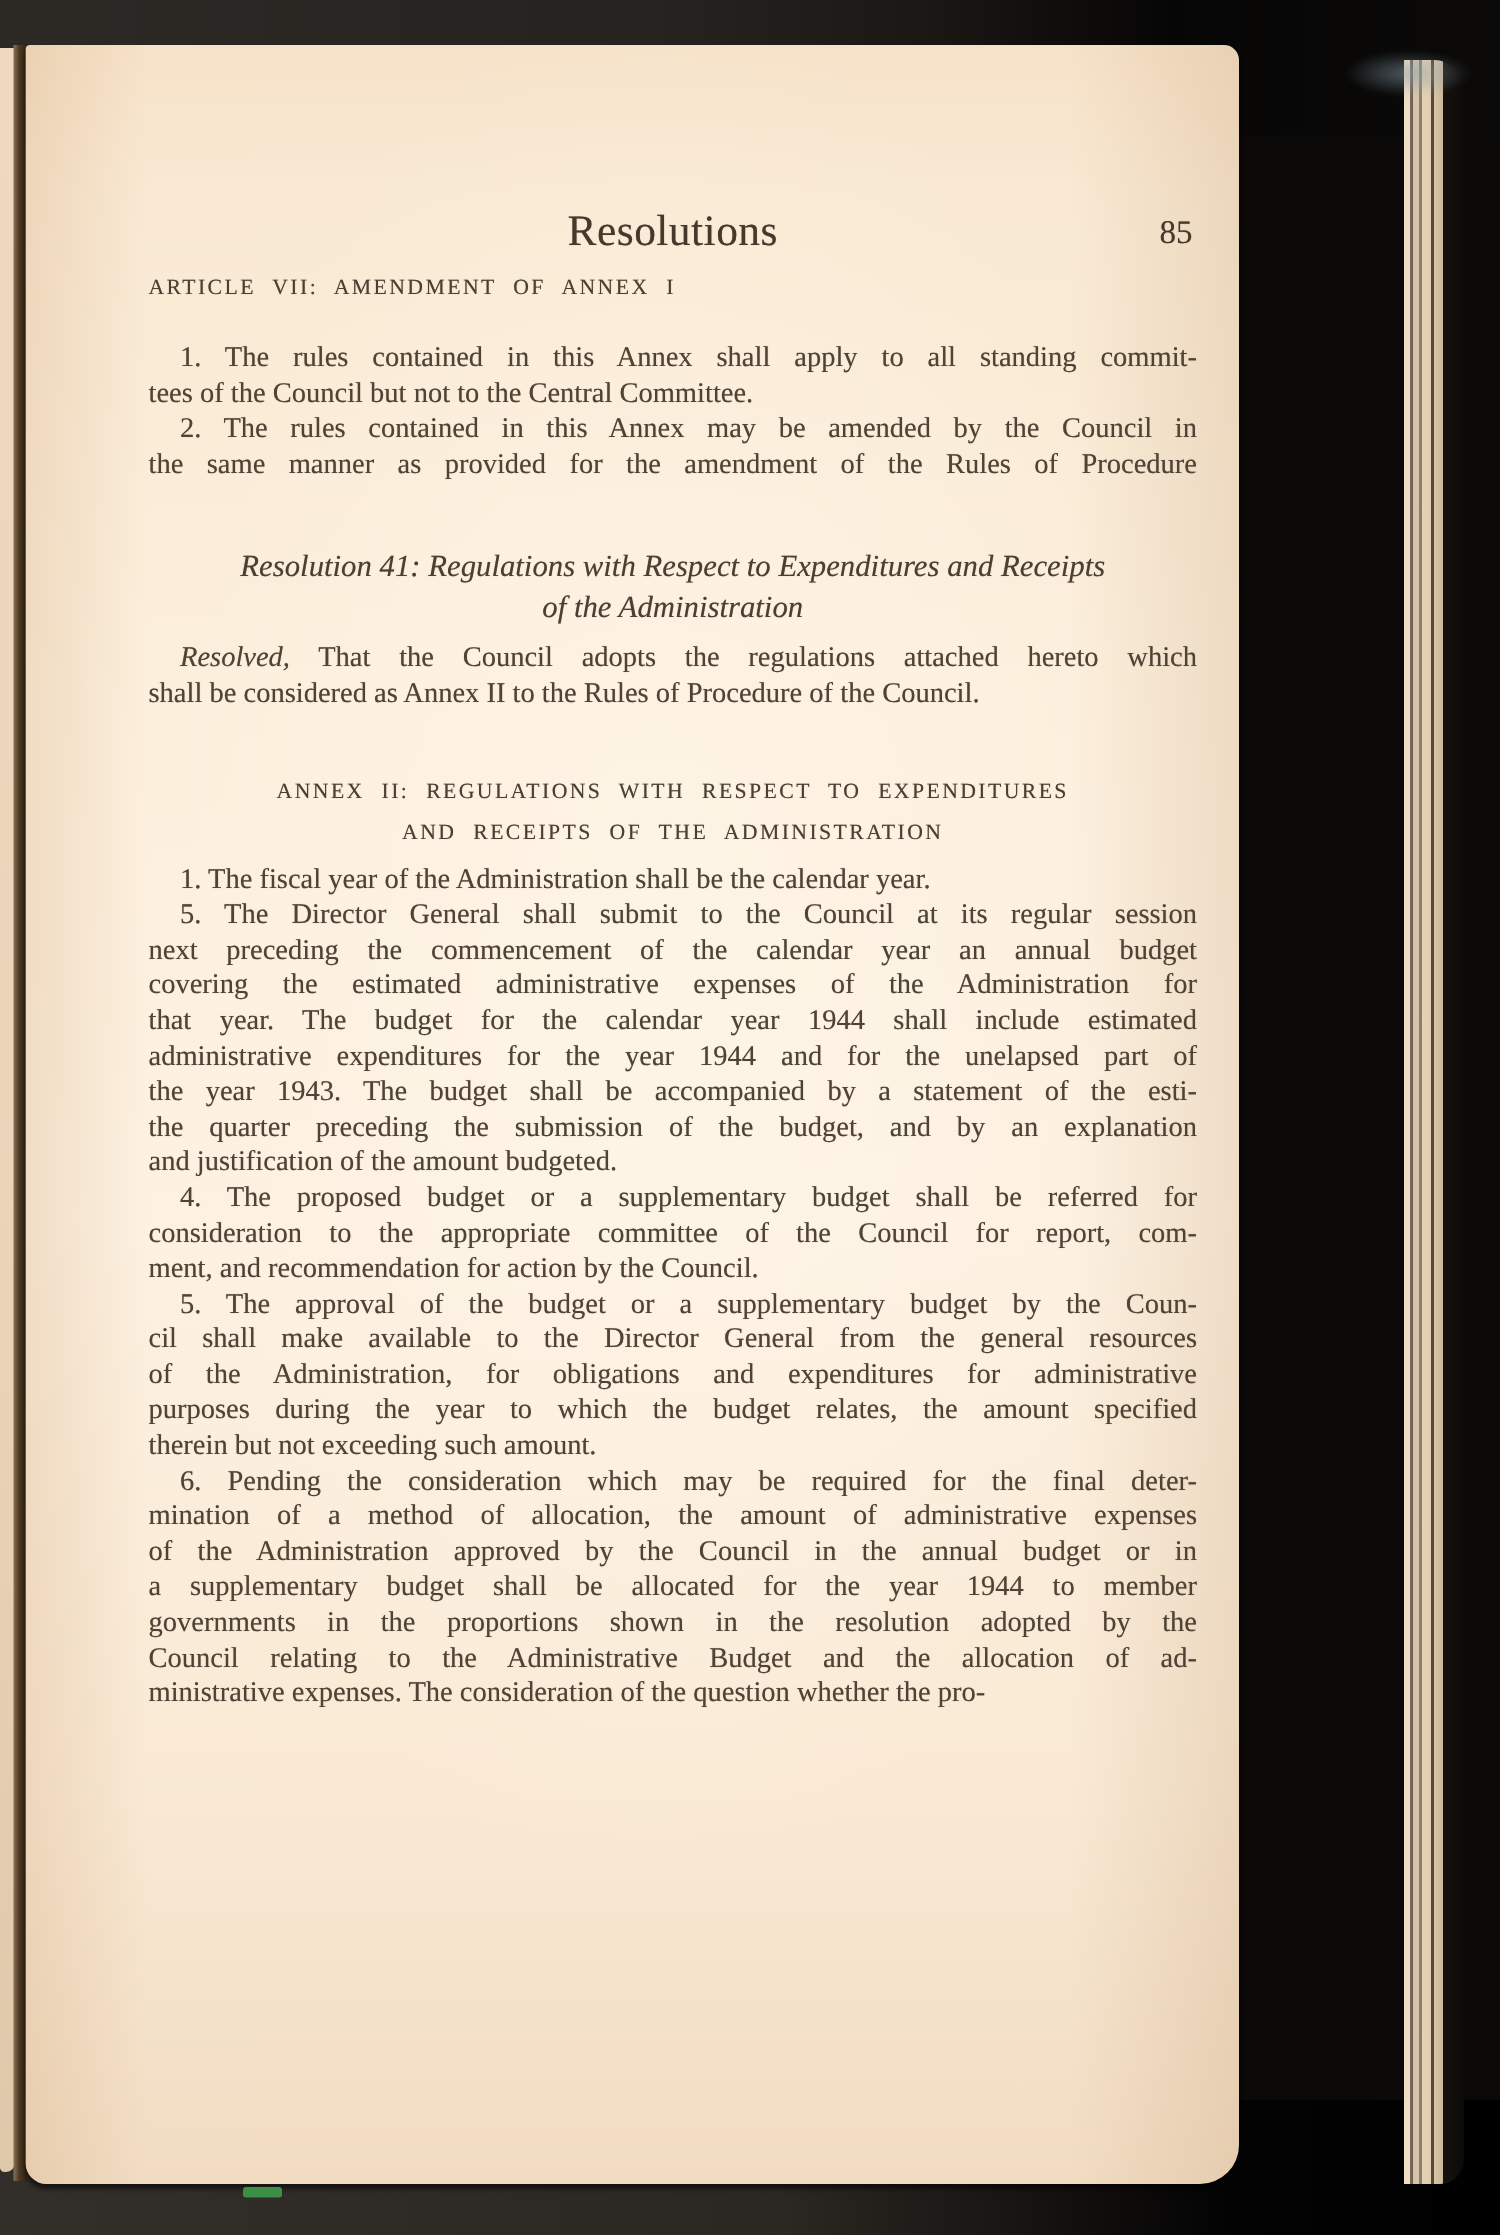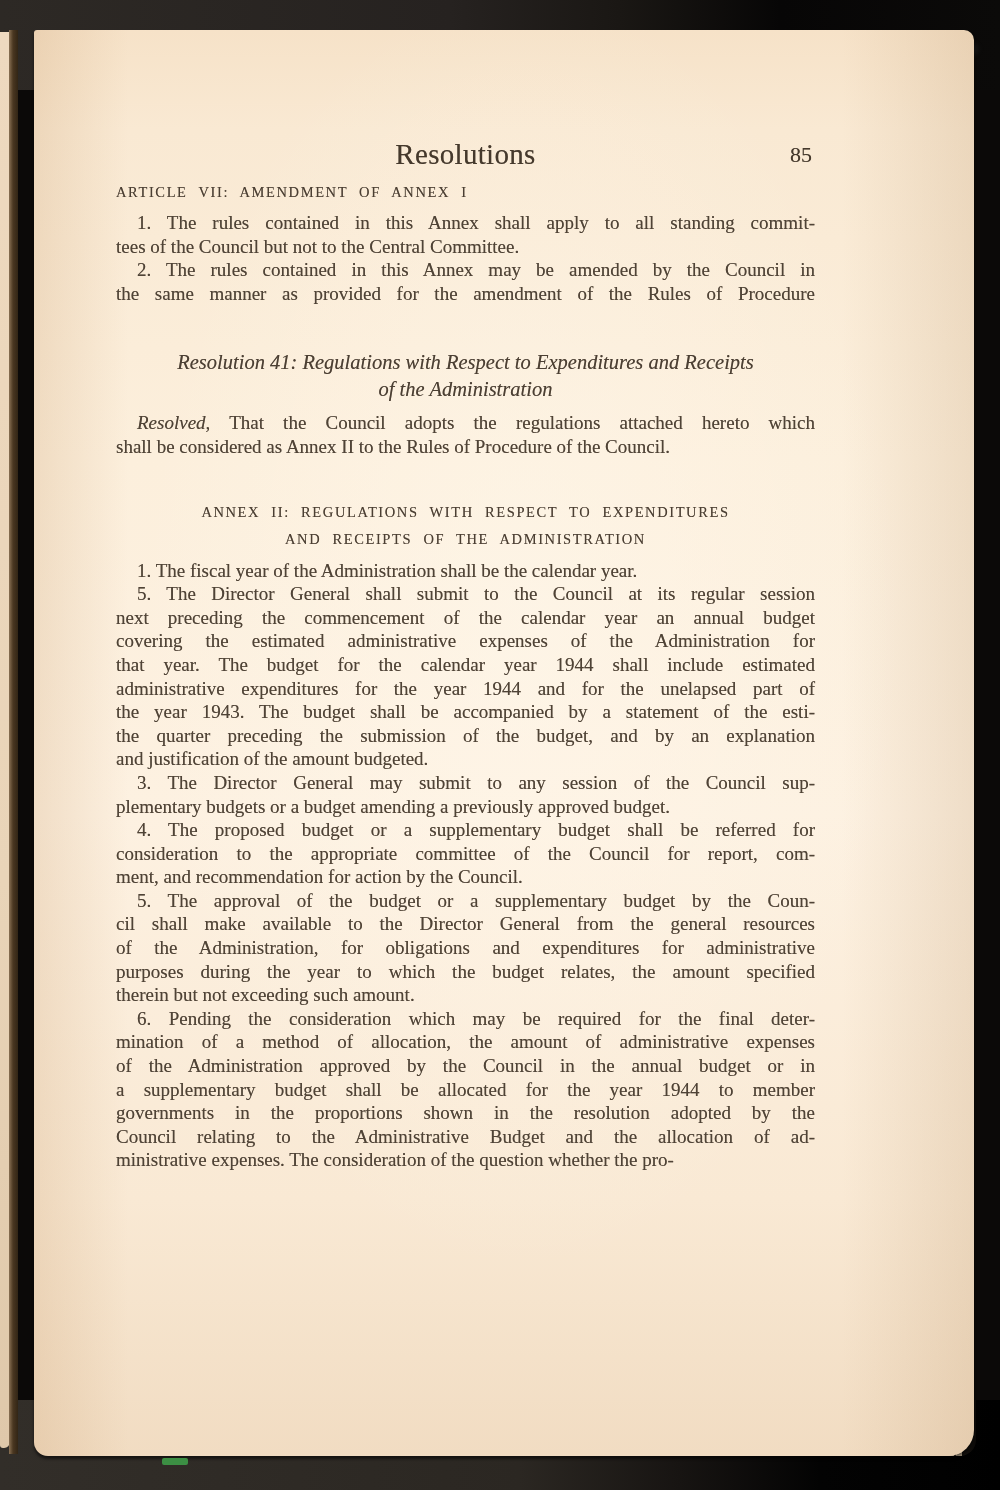--- a/index.html
+++ b/index.html
@@ -42,41 +42,41 @@
       #d9c5a8 20px,#cbb79a 26px,
       #16120e 26px,#0c0a08 40px);
   }
   .glare {
     position:absolute; left:896px; top:34px; width:86px; height:30px;
     background:radial-gradient(ellipse at 50% 50%, rgba(135,160,172,0.55), rgba(135,160,172,0) 70%);
     filter:blur(2px);
   }
   
   .page {
-    position:absolute; left:34px; top:30px; width:940px; height:1426px;
+    position:absolute; left:17px; top:30px; width:809px; height:1426px;
     border-radius:3px 10px 26px 14px;
     background:
       radial-gradient(ellipse at 52% 42%, rgba(255,248,236,0.55) 0%, rgba(255,248,236,0) 55%),
       linear-gradient(90deg, rgba(196,150,100,0.22) 0%, rgba(196,150,100,0) 10%, rgba(196,150,100,0) 86%, rgba(180,140,95,0.20) 100%),
       linear-gradient(180deg,#f6e2c8 0%,#f9e9d3 7%,#fcefdc 30%,#fdf1e1 55%,#f9e9d4 82%,#f1dcc2 100%);
     box-shadow:0 3px 3px rgba(0,0,0,0.55);
   }
   
   .text-block { position:absolute; left:82px; top:106px; width:699px; color:#4f4336;
                 text-shadow:0 0 0.5px rgba(82,69,57,0.55); }
   .running-head { position:relative; height:36px; }
   .rh-title { text-align:center; font-size:29px; line-height:36px; color:#45392c; letter-spacing:0.3px; }
   .rh-num { position:absolute; right:3px; top:6px; font-size:22px; color:#45392c;margin-left:24px; }
   .sc-head { font-size:14.5px; line-height:18px; letter-spacing:1.6px; word-spacing:6px;
              color:#4b3f33; font-weight:normal; margin:0; }
   .sc-left { margin-top:11px; text-align:left; }
   .sc-center { margin-top:40px; }
   .sc-center .tline { line-height:27px; text-align:center; text-align-last:center; text-indent:0; }
   .para { font-size:19px; line-height:23.6px; margin:0; }
-  .p-first { margin-top:10px; }
+  .p-first { margin-top:26px; }
   .para .tline { text-align:justify; text-align-last:justify; }
   .para .tlast { text-align-last:left; }
   .para .tline:first-child { text-indent:21px; }
   .res-head { margin-top:44px; font-style:italic; font-size:20.5px; color:#4b3f33; }
   .res-head .tline { line-height:27px; text-align:center; text-align-last:center; text-indent:0; }
   .resolved { margin-top:8px; }
   .annex-items { margin-top:6px; }
   .ital { font-style:italic; }
   
   .artifact {
@@ -137,24 +137,20 @@
             <div class="tline">5. The Director General shall submit to the Council at its regular session</div>
             <div class="tline">next preceding the commencement of the calendar year an annual budget</div>
             <div class="tline">covering the estimated administrative expenses of the Administration for</div>
             <div class="tline">that year. The budget for the calendar year 1944 shall include estimated</div>
             <div class="tline">administrative expenditures for the year 1944 and for the unelapsed part of</div>
             <div class="tline">the year 1943. The budget shall be accompanied by a statement of the esti-</div>
             <div class="tline">the quarter preceding the submission of the budget, and by an explanation</div>
             <div class="tline tlast">and justification of the amount budgeted.</div>
           </div>
         <div class="para">
-            <div class="tline">3. The Director General may submit to any session of the Council sup-</div>
-            <div class="tline tlast">plementary budgets or a budget amending a previously approved budget.</div>
-          </div>
-        <div class="para">
             <div class="tline">4. The proposed budget or a supplementary budget shall be referred for</div>
             <div class="tline">consideration to the appropriate committee of the Council for report, com-</div>
             <div class="tline tlast">ment, and recommendation for action by the Council.</div>
           </div>
         <div class="para">
             <div class="tline">5. The approval of the budget or a supplementary budget by the Coun-</div>
             <div class="tline">cil shall make available to the Director General from the general resources</div>
             <div class="tline">of the Administration, for obligations and expenditures for administrative</div>
             <div class="tline">purposes during the year to which the budget relates, the amount specified</div>
             <div class="tline tlast">therein but not exceeding such amount.</div>

